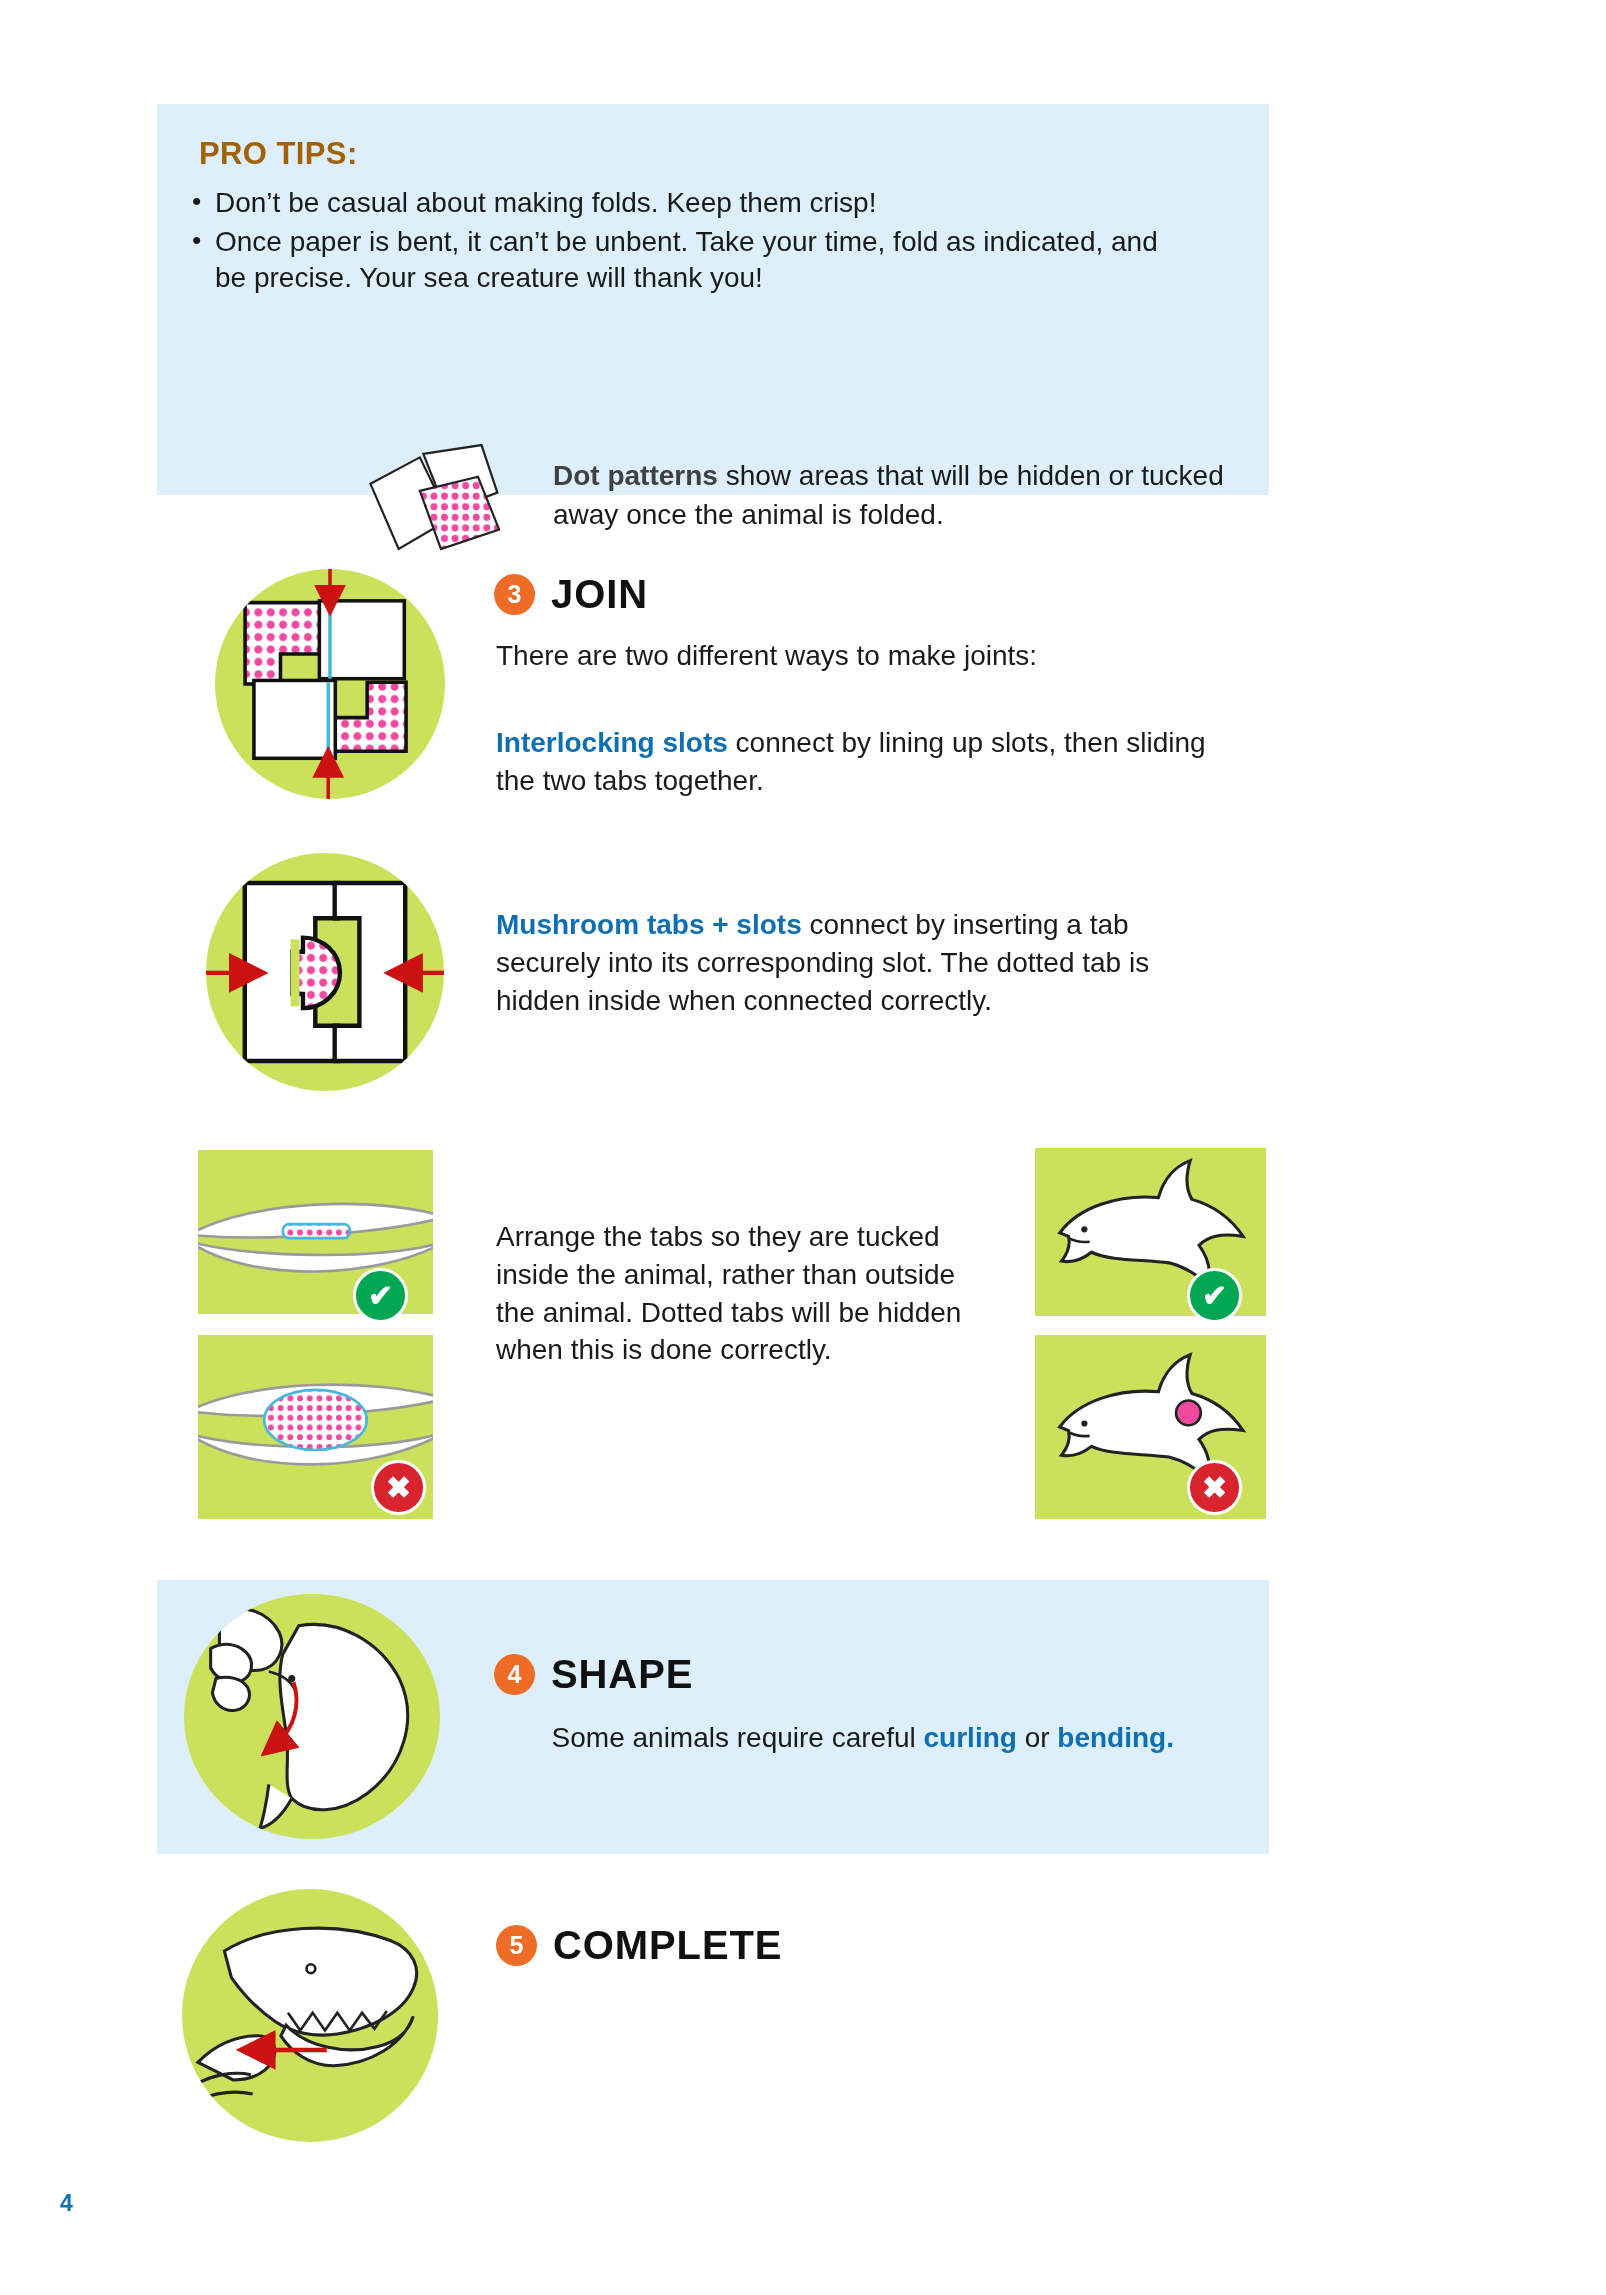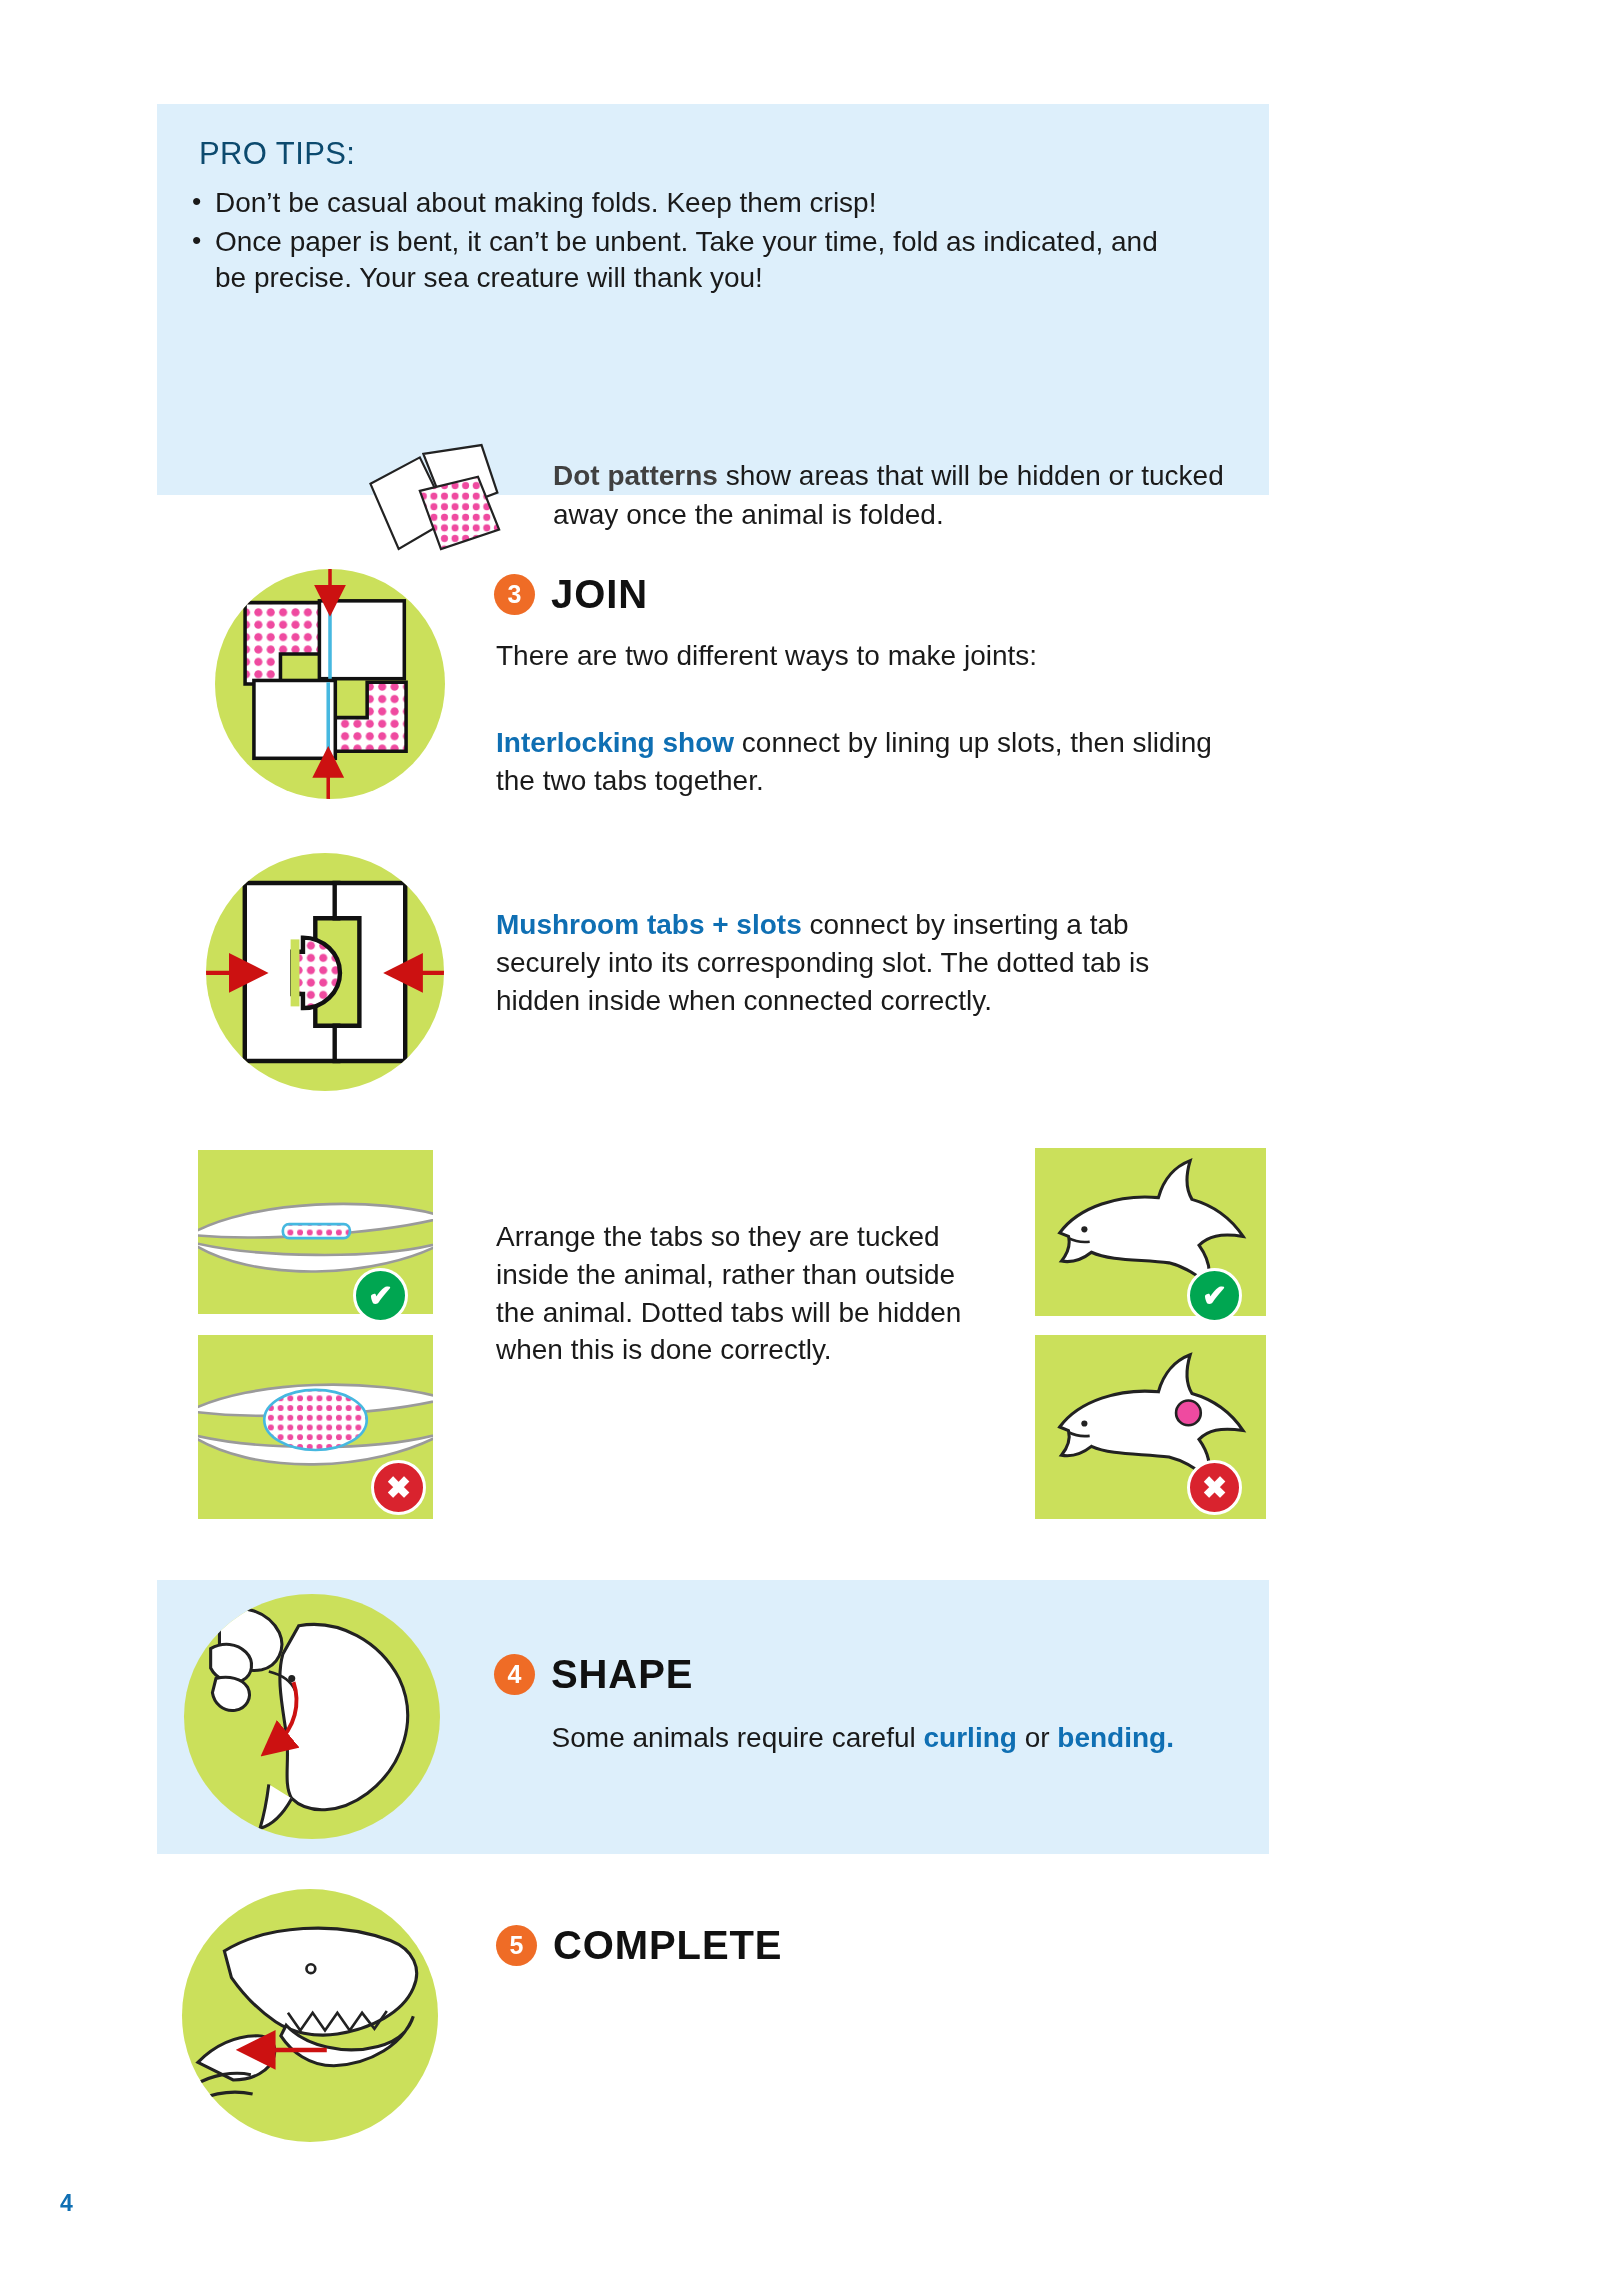--- a/index.html
+++ b/index.html
@@ -28,22 +28,22 @@
     top: 104px;
     width: 1112px;
     height: 391px;
     background: #ddeffb;
   }
   .protips-title {
     position: absolute;
     left: 42px;
     top: 32px;
     font-size: 31px;
-    font-weight: normal;
-    color: #0c4a6e;
+    font-weight: bold;
+    color: #a16207;
     letter-spacing: 0.4px;
   }
   .bullet-list {
     position: absolute;
     left: 35px;
     top: 81px;
     width: 998px;
     font-size: 28px;
     line-height: 1.28;
     color: #1a1a1a;
@@ -232,21 +232,21 @@
   </div>
 
   <div class="step-head" style="left:494px; top:572px;">
     <span class="step-num">3</span>
     <span class="step-title">JOIN</span>
   </div>
 
   <div class="body-text" style="left:496px; top:637px; width:724px;">There are two different ways to make joints:</div>
 
   <div class="body-text" style="left:496px; top:724px; width:733px;">
-    <b>Interlocking show</b><span> connect by lining up slots, then sliding the two tabs together.</span>
+    <b>Interlocking slots</b><span> connect by lining up slots, then sliding the two tabs together.</span>
   </div>
 
   <div class="circle-illo" style="left:206px; top:853px; width:238px; height:238px;">
     <svg width="238" height="238" viewBox="0 0 270 270">
       <defs>
         <pattern id="dotsC" width="14" height="14" patternUnits="userSpaceOnUse">
           <rect width="14" height="14" fill="#ffffff"></rect>
           <circle cx="7" cy="7" r="4.6" fill="#ef4aa0"></circle>
         </pattern>
         <marker id="arrRed2" markerWidth="9" markerHeight="9" refX="4" refY="4.5" orient="auto">

